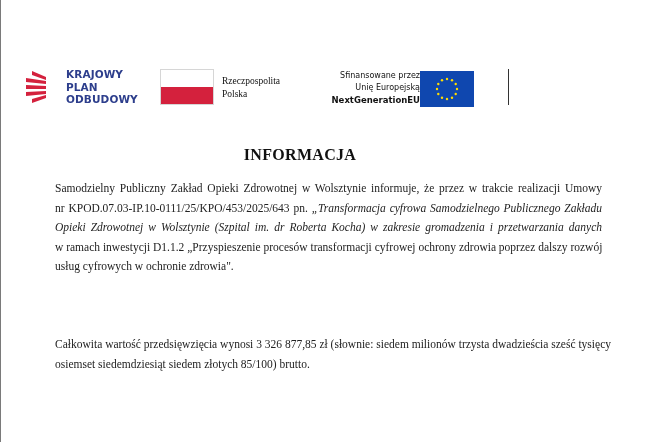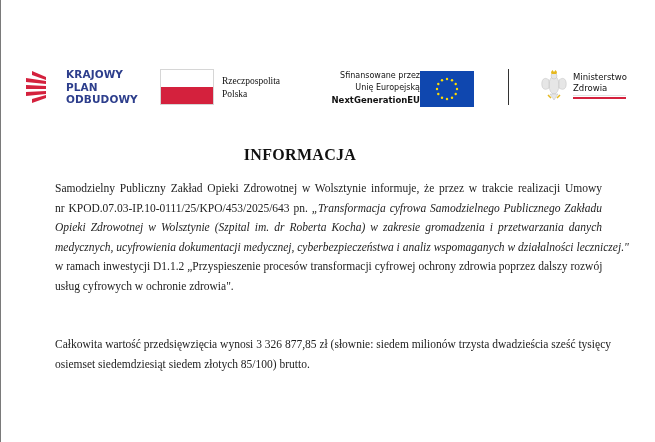--- a/index.html
+++ b/index.html
@@ -109,48 +109,28 @@
           <circle cx="18.3" cy="23" r="1.2"></circle>
         <circle cx="17" cy="18" r="1.2"></circle>
           <circle cx="18.3" cy="13" r="1.2"></circle>
           <circle cx="22" cy="9.3" r="1.2"></circle>
       </g>
     </svg>
   </div>
 
   <div class="divider"></div>
 
-  <div class="logo mz">
-    <svg class="mz-eagle" viewBox="0 0 28 36">
-      <g fill="#e6e6e6" stroke="#bdbdbd" stroke-width="0.5">
-        <ellipse cx="14" cy="17" rx="5" ry="9"></ellipse>
-        <path d="M9,12 C4,8 1,12 2,18 C3,22 6,22 9,20 Z"></path>
-        <path d="M19,12 C24,8 27,12 26,18 C25,22 22,22 19,20 Z"></path>
-        <path d="M10,26 L14,32 L18,26 Z"></path>
-        <circle cx="14" cy="8" r="3"></circle>
-      </g>
-      <path d="M11,4 L12.5,2 L14,4 L15.5,2 L17,4 L16.5,6 L11.5,6 Z" fill="#e5b81f"></path>
-      <path d="M8,27 L11,30 M20,27 L17,30" stroke="#e5b81f" stroke-width="1.5"></path>
-    </svg>
-    <div class="mz-text">
-      <span>Ministerstwo</span>
-      <span>Zdrowia</span>
-    </div>
-    <div class="mz-line2"></div>
-    <div class="mz-line"></div>
-  </div>
 </div>
 
 <div class="title">INFORMACJA</div>
 
 <div class="para p1">
   <span class="line">Samodzielny Publiczny Zakład Opieki Zdrowotnej w Wolsztynie informuje, że przez w trakcie realizacji Umowy</span>
   <span class="line"><span>nr KPOD.07.03-IP.10-0111/25/KPO/453/2025/643 pn. </span><i>„Transformacja cyfrowa Samodzielnego Publicznego Zakładu</i></span>
   <span class="line"><i>Opieki Zdrowotnej w Wolsztynie (Szpital im. dr Roberta Kocha) w zakresie gromadzenia i przetwarzania danych</i></span>
-  <span class="line"><i>medycznych, ucyfrowienia dokumentacji medycznej, cyberbezpieczeństwa i analiz wspomaganych w działalności leczniczej."</i></span>
   <span class="line">w ramach inwestycji D1.1.2 „Przyspieszenie procesów transformacji cyfrowej ochrony zdrowia poprzez dalszy rozwój</span>
   <span class="line last">usług cyfrowych w ochronie zdrowia".</span>
 </div>
 
 <div class="para p2">
   <span class="line">Całkowita wartość przedsięwzięcia wynosi 3 326 877,85 zł (słownie: siedem milionów trzysta dwadzieścia sześć tysięcy</span>
   <span class="line last">osiemset siedemdziesiąt siedem złotych 85/100) brutto.</span>
 </div>
 
 </body></html>

